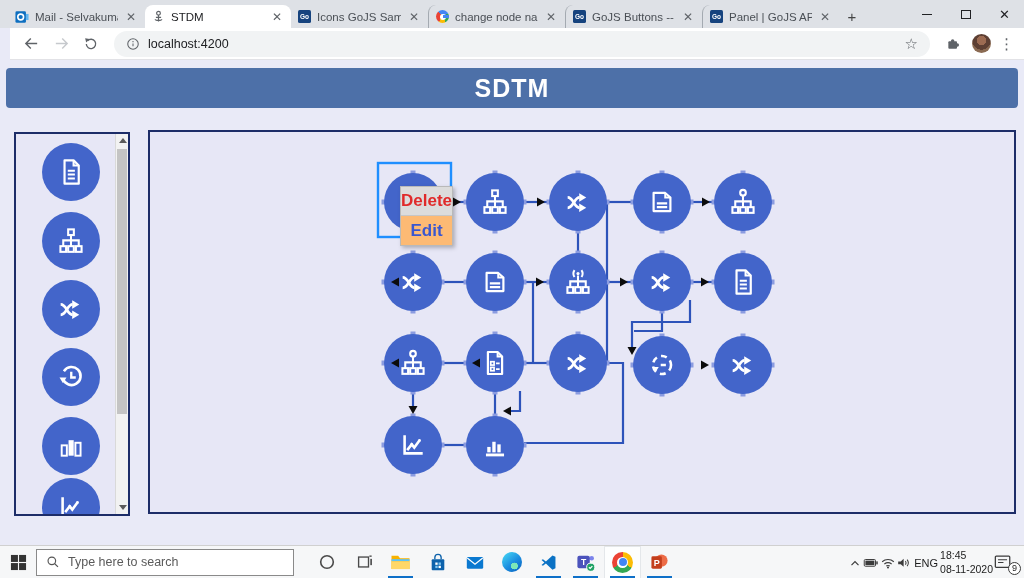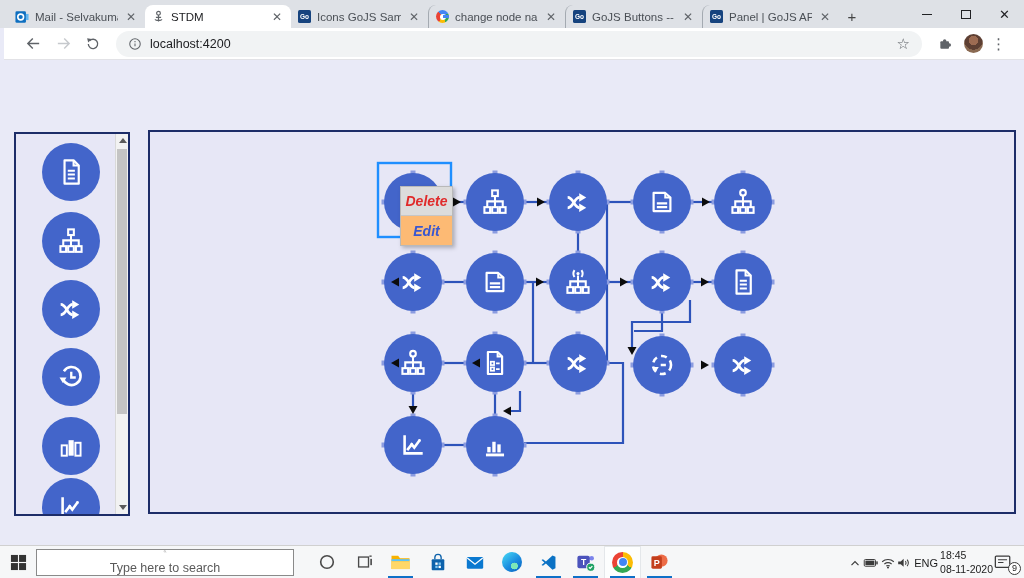--- a/index.html
+++ b/index.html
@@ -17,22 +17,22 @@
   .tab .lbl{flex:1;white-space:nowrap;overflow:hidden;}
   .tab .x{font-size:12px;color:#5f6368;padding:0 2px;}
   .newtab{width:26px;height:23px;display:flex;align-items:center;justify-content:center;
     font-size:15px;color:#444;}
   .wctrls{position:absolute;right:0;top:0;height:28px;display:flex;}
   .wbtn{width:39px;height:28px;display:flex;align-items:center;justify-content:center;color:#202124;}
   .wline{width:10px;height:1px;background:#202124;}
   .wbox{width:10px;height:9px;border:1px solid #202124;}
   .wx{font-size:13px;}
 
-  .toolbar{position:absolute;top:28px;left:4px;right:0;height:32px;background:#fff;
-    display:flex;align-items:center;padding:0 18px;gap:8px;border-bottom:1px solid #e2e2e6;}
+  .toolbar{position:absolute;top:28px;left:10px;right:0;height:32px;background:#fff;
+    display:flex;align-items:center;padding:0 10px;gap:8px;border-bottom:1px solid #e2e2e6;}
   .navico{width:22px;height:22px;display:flex;align-items:center;justify-content:center;}
   .addr{flex:1;height:26px;border-radius:13px;background:#f1f3f4;display:flex;align-items:center;
     padding:0 12px;gap:8px;margin:0 4px;}
   .addr .url{font-size:12.5px;color:#202124;flex:1;}
   .star{font-size:15px;color:#5f6368;}
   .dots{font-size:15px;color:#5f6368;letter-spacing:0;}
   .avatar{width:19px;height:19px;border-radius:50%;
     background:radial-gradient(circle at 50% 34%,#9c6b52 30%,#5d3f33 31% 58%,#8a6a52 59%);}
 
   
@@ -51,30 +51,30 @@
   .tri-dn{width:0;height:0;border-left:4px solid transparent;border-right:4px solid transparent;border-top:5px solid #5b5b5b;}
   .sthumb{position:absolute;left:1px;top:15px;width:10px;height:265px;background:#c4c4c4;}
 
   .canvas{position:absolute;left:148px;top:70px;width:868px;height:384px;background:#e7e7f6;
     border:2px solid #1d2d68;}
   .canvas svg{position:absolute;left:0;top:0;}
 
   .ctxmenu{position:absolute;left:250px;top:54px;width:53px;border:1px solid #b9b9b9;
     box-shadow:2px 2px 4px rgba(0,0,0,.25);z-index:5;}
   .ctxitem{height:29px;display:flex;align-items:center;justify-content:center;
-    font-size:14px;font-weight:bold;font-style:italic;}
+    font-size:17px;font-weight:bold;}
   .ctxitem.first{background:#dcdcdc;border-bottom:1px solid #c6c6c6;}
   .ctxitem.second{background:#fdba74;}
 
   
   .taskbar{position:absolute;bottom:0;left:0;right:0;height:33px;background:#f6f7f8;
     border-top:1px solid #d0d0d0;display:flex;align-items:center;}
   .startbtn{width:36px;height:33px;display:flex;align-items:center;justify-content:center;}
   .searchbox{width:258px;height:27px;background:#fff;border:1px solid #8a8a8a;
-    display:flex;align-items:center;gap:8px;padding:0 9px;flex-direction:column;}
+    display:flex;align-items:center;gap:8px;padding:0 9px;}
   .searchbox .ph{font-size:12.5px;color:#5a5a5a;}
   .apps{display:flex;margin-left:14px;height:33px;}
   .tslot{width:37px;height:33px;display:flex;align-items:center;justify-content:center;position:relative;}
   .tslot.active{background:#fdfefe;box-shadow:inset 0 0 0 1px #e4e7ea;}
   .runbar{position:absolute;bottom:0;left:6px;right:6px;height:3px;background:#0e70c8;}
   .tray{position:absolute;right:5px;top:0;height:33px;display:flex;align-items:center;gap:0;}
   .lang{font-size:11px;color:#1c1c1c;padding:0 2px;}
   .clock{font-size:10.5px;color:#1c1c1c;line-height:1.3;text-align:left;}
   .gicon{width:13px;height:13px;border-radius:50%;position:relative;flex:0 0 auto;
     background:conic-gradient(from -40deg,#4285f4 0 100deg,#34a853 100deg 190deg,#fbbc05 190deg 255deg,#ea4335 255deg 360deg);}
@@ -267,20 +267,21 @@
           <rect x="5" y="8" width="13" height="11" rx="1.5" fill="#5f6368"></rect>
           <circle cx="11.5" cy="7.5" r="2.6" fill="#5f6368"></circle>
           <circle cx="18.5" cy="13.5" r="2.6" fill="#5f6368"></circle>
         </svg>
     </div>
     <div class="avatar"></div>
     <div class="dots">⋮</div>
   </div>
 
   <div class="page">
+    <div class="appheader">SDTM</div>
 
     <div class="palette">
       <svg id="palette-svg" width="100" height="380" viewBox="0 0 100 380">
           <g>
             <circle cx="55" cy="38" r="29" fill="#4365ca"></circle>
             <use href="#s-document" x="39.5" y="22.5" width="31" height="31"></use>
           </g>
           <g>
             <circle cx="55" cy="107" r="29" fill="#4365ca"></circle>
             <use href="#s-sitemap" x="39.5" y="91.5" width="31" height="31"></use>

